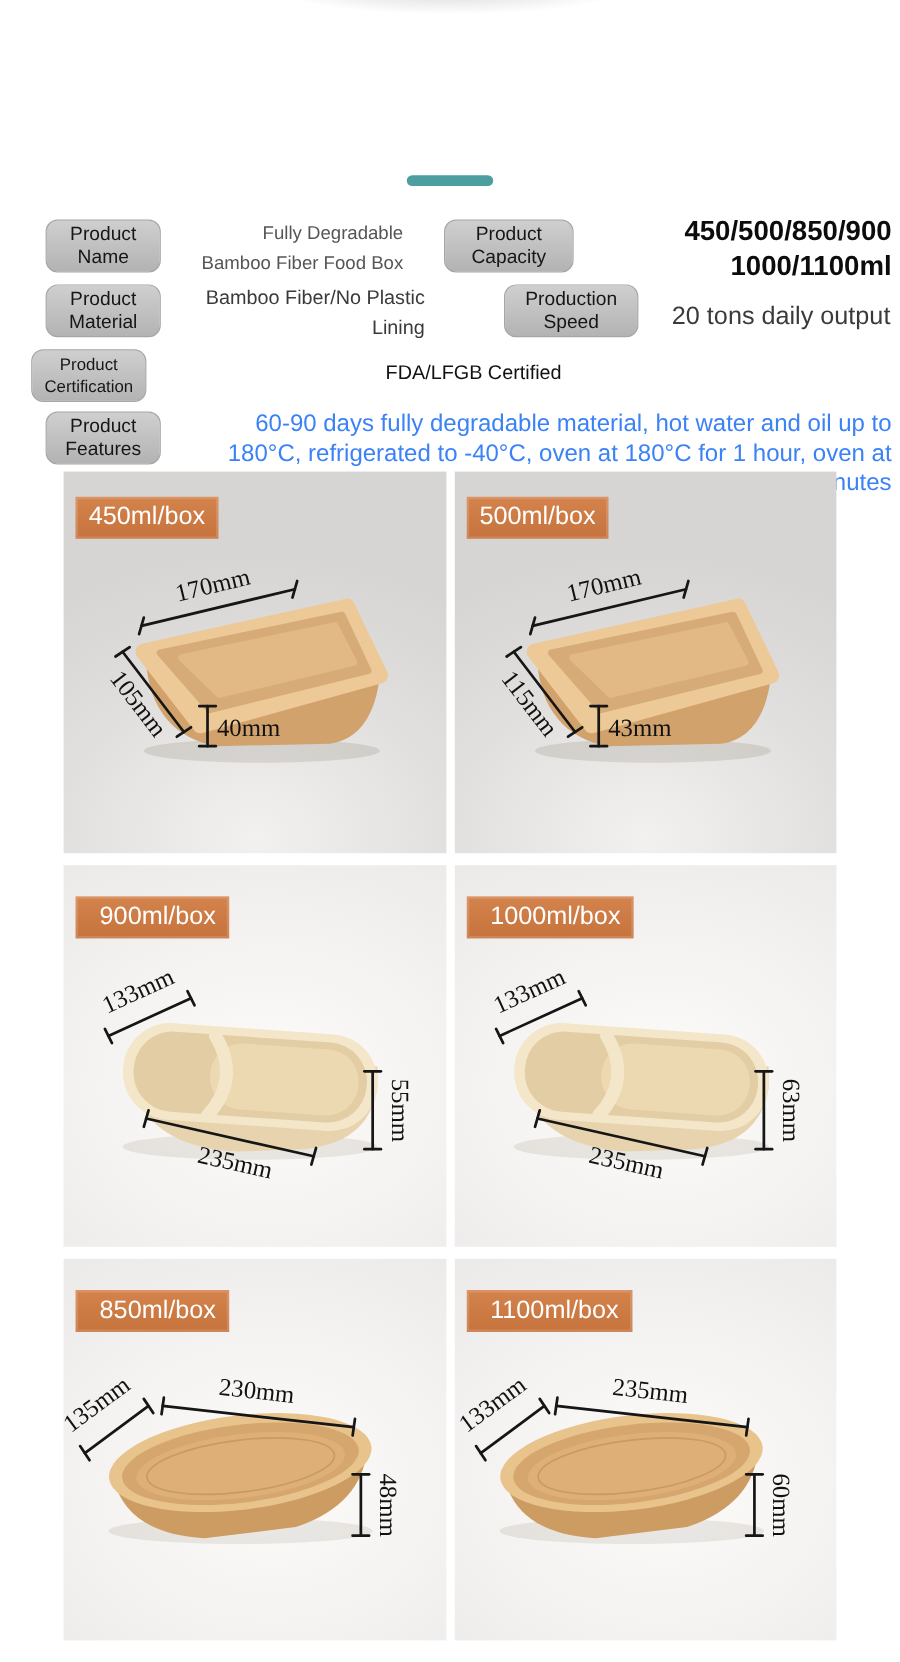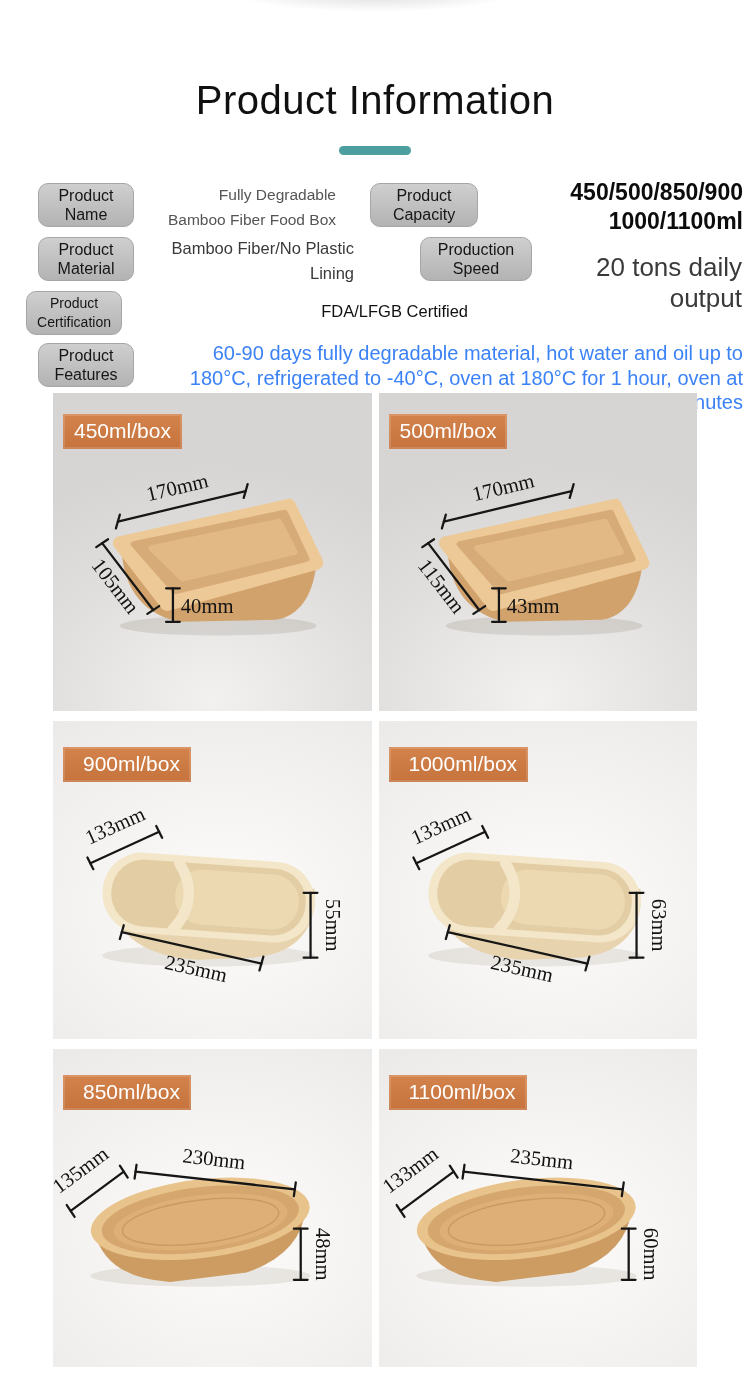--- a/index.html
+++ b/index.html
@@ -15,21 +15,21 @@
   
   .specs{position:absolute;top:176px;left:0;width:750px;height:217px;}
   .pill{position:absolute;width:96px;box-sizing:border-box;padding:2px 6px;border-radius:10px;
         background:linear-gradient(180deg,#cfcfcf 0%,#b3b3b3 100%);border:1px solid #a6a6a6;
         text-align:center;font-size:16px;line-height:19px;color:#161616;
         display:flex;align-items:center;justify-content:center;min-height:40px;}
   .val{position:absolute;color:#4a4a4a;text-align:right;}
   .v-name{left:168px;top:6px;width:168px;font-size:15.5px;line-height:25px;color:#555;}
   .v-capacity{left:491px;top:2px;width:252px;font-size:23px;line-height:29px;font-weight:700;color:#0c0c0c;}
   .v-material{left:168px;top:60px;width:186px;font-size:16.5px;line-height:25px;color:#3a3a3a;}
-  .v-speed{left:542px;top:76px;width:200px;font-size:26px;color:#3a3a3a;}
+  .v-speed{left:542px;top:76px;width:200px;font-size:21px;color:#3a3a3a;}
   .v-cert{left:168px;top:126px;width:300px;font-size:16.5px;color:#111;}
   .v-features{left:163px;top:165px;width:580px;font-size:20px;line-height:24.5px;color:#3b82f6;}
   .p-name{left:38px;top:7px;}
   .p-capacity{left:370px;top:7px;width:108px;}
   .p-material{left:38px;top:61px;}
   .p-speed{left:420px;top:61px;width:112px;}
   .p-cert{left:26px;top:115px;font-size:14px;}
   .p-features{left:38px;top:167px;}
 
   
@@ -45,21 +45,20 @@
   .row23 .cell-badge{top:26px;padding-left:20px;}
   svg.tray{position:absolute;left:0;top:0;width:100%;height:100%;}
   svg.tray text{font-family:"Liberation Serif",serif;font-size:21px;fill:#111;}
   svg.tray .dim{stroke:#161616;stroke-width:2.3;stroke-linecap:round;}
 </style>
 </head>
 <body>
 
 <div class="page">
   <div class="top-smudge"></div>
-  <h1 class="page-title">Product Information</h1>
   <div class="title-underline"></div>
 
   <section class="specs">
     <div class="pill p-name">Product Name</div>
     <div class="val v-name">Fully Degradable Bamboo Fiber Food Box</div>
 
     <div class="pill p-capacity">Product Capacity</div>
     <div class="val v-capacity">450/500/850/900 1000/1100ml</div>
 
     <div class="pill p-material">Product Material</div>

